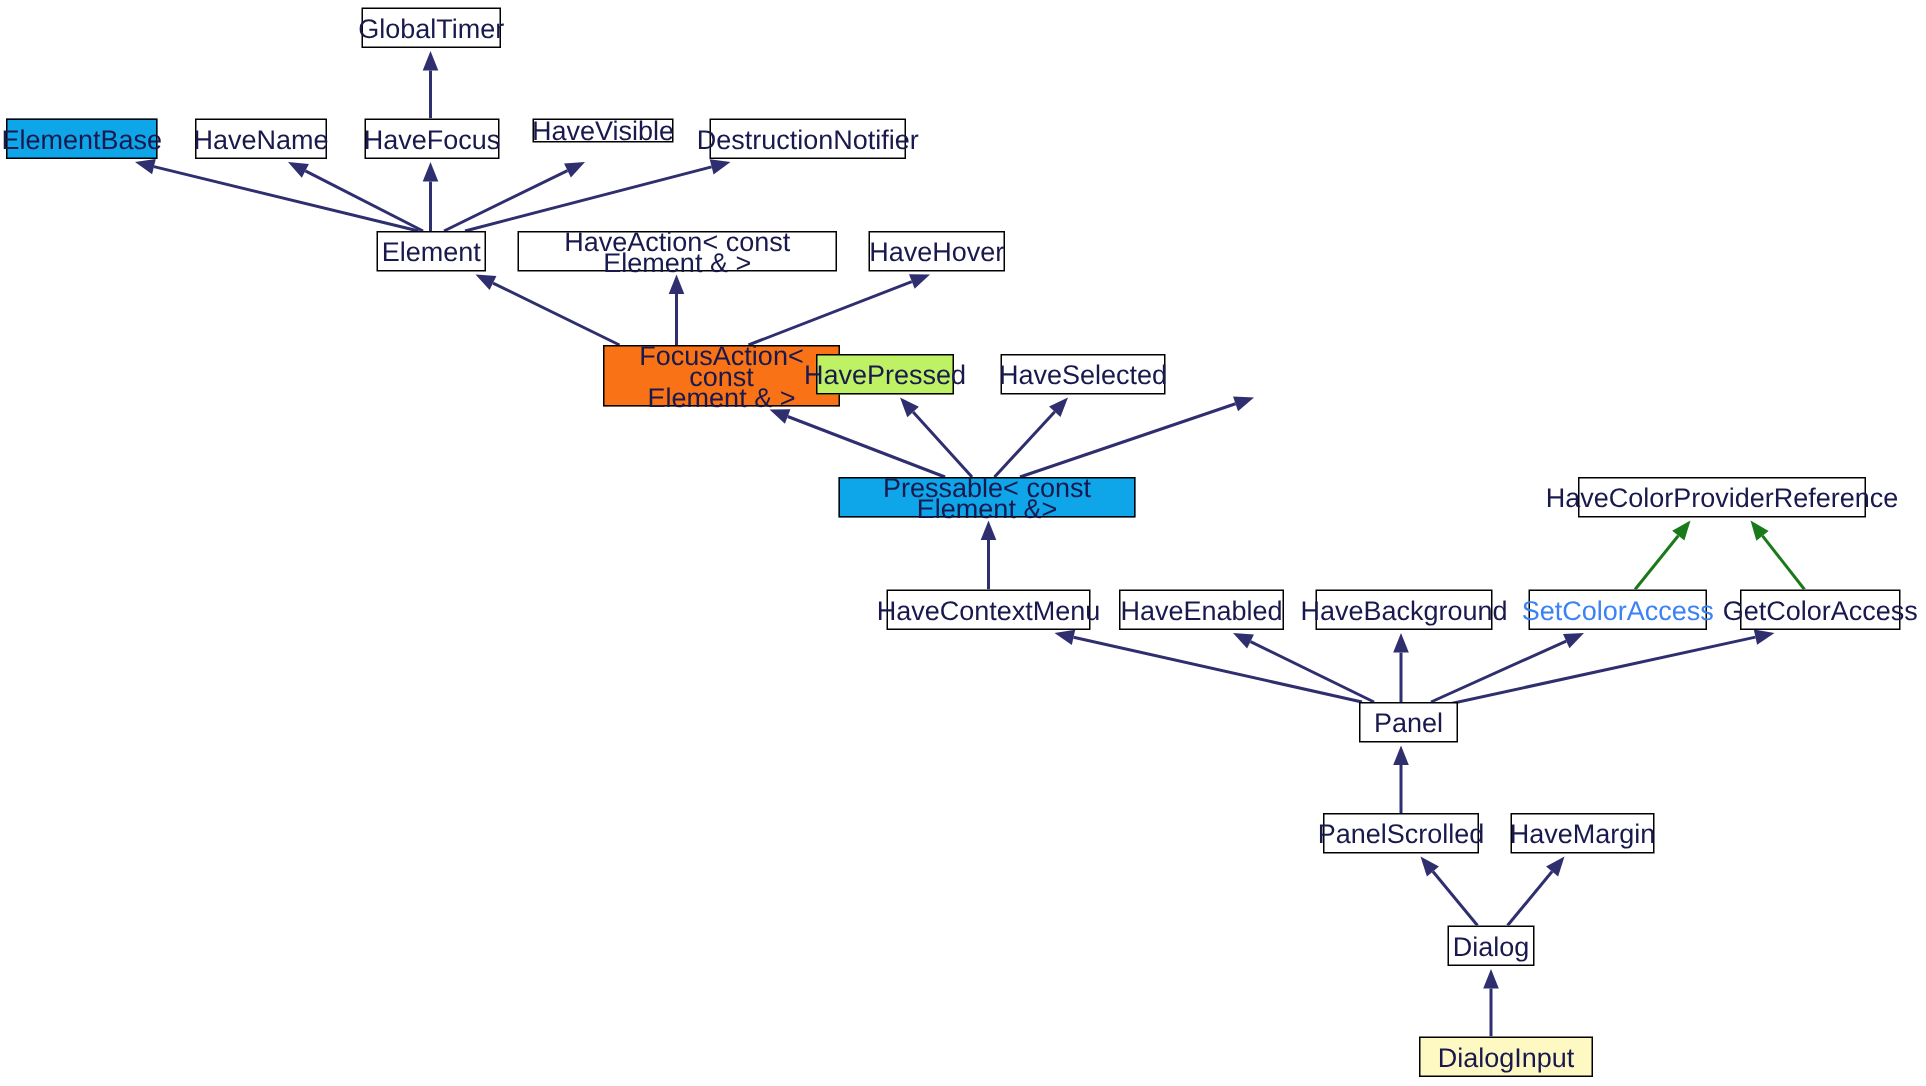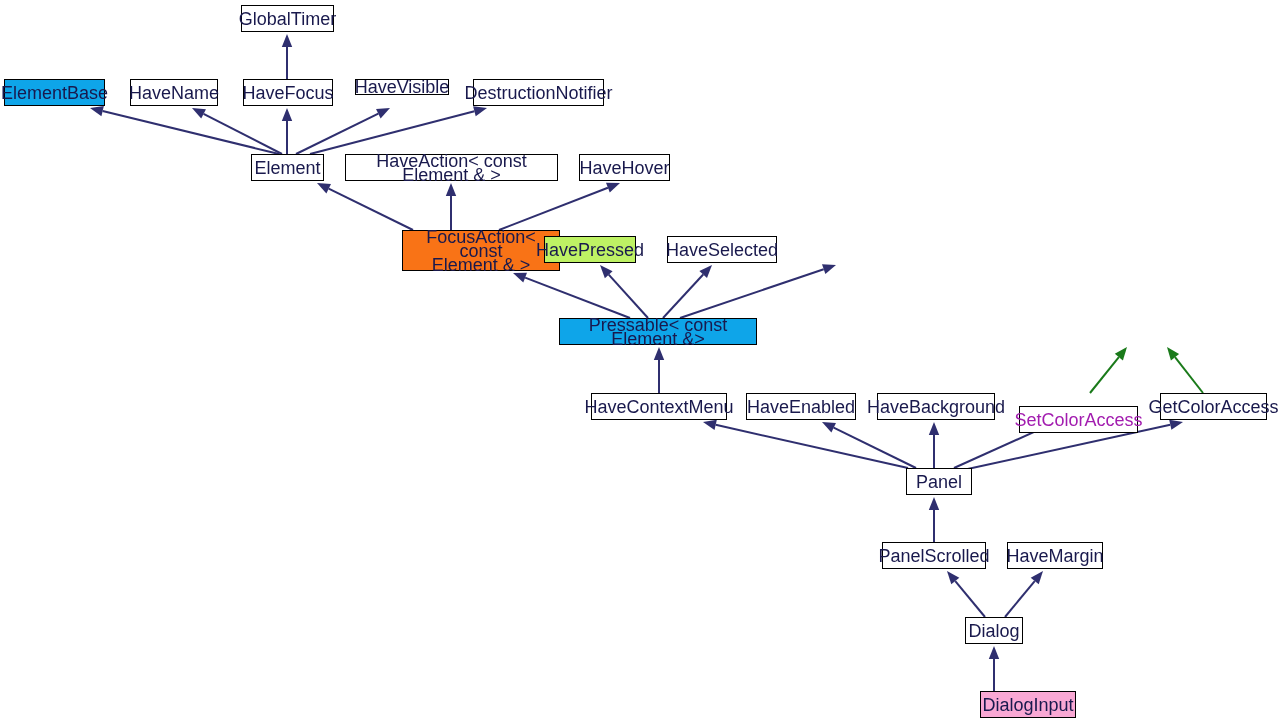--- a/index.html
+++ b/index.html
@@ -156,23 +156,24 @@
     <div class="node" style="left: 355px; top: 79px; width: 94px; height: 16px; border-color: rgb(0, 0, 0); color: rgb(25, 25, 77); background: rgb(255, 255, 255);">HaveVisible</div>
     <div class="node" style="left: 473px; top: 79px; width: 131px; height: 27px; border-color: rgb(0, 0, 0); color: rgb(25, 25, 77); background: rgb(255, 255, 255);">DestructionNotifier</div>
     <div class="node" style="left: 251px; top: 154px; width: 73px; height: 27px; border-color: rgb(0, 0, 0); color: rgb(25, 25, 77); background: rgb(255, 255, 255);">Element</div>
     <div class="node" style="left: 345px; top: 154px; width: 213px; height: 27px; border-color: rgb(0, 0, 0); color: rgb(25, 25, 77); background: rgb(255, 255, 255);">HaveAction&lt; const Element &amp; &gt;</div>
     <div class="node" style="left: 579px; top: 154px; width: 91px; height: 27px; border-color: rgb(0, 0, 0); color: rgb(25, 25, 77); background: rgb(255, 255, 255);">HaveHover</div>
     <div class="node" style="left: 382px; top: 230px; width: 158px; height: 41px; border-color: rgb(0, 0, 0); color: rgb(25, 25, 77); background: #f97316; margin-left: 20px;">FocusAction&lt; const
 Element &amp; &gt;</div>
     <div class="node" style="left: 544px; top: 236px; width: 92px; height: 27px; border-color: rgb(0, 0, 0); color: rgb(25, 25, 77); background: #bef264;">HavePressed</div>
     <div class="node" style="left: 667px; top: 236px; width: 110px; height: 27px; border-color: rgb(0, 0, 0); color: rgb(25, 25, 77); background: rgb(255, 255, 255);">HaveSelected</div>
     <div class="node" style="left: 559px; top: 318px; width: 198px; height: 27px; border-color: rgb(0, 0, 0); color: rgb(25, 25, 77); background: #0ea5e9;">Pressable&lt; const Element &amp;&gt;</div>
+    <div class="node" style="left: 1052px; top: 318px; width: 192px; height: 27px; border-color: rgb(0, 0, 0); color: rgb(25, 25, 77); background: rgb(255, 255, 255);">HaveColorProviderReference</div>
     <div class="node" style="left: 591px; top: 393px; width: 136px; height: 27px; border-color: rgb(0, 0, 0); color: rgb(25, 25, 77); background: rgb(255, 255, 255);">HaveContextMenu</div>
     <div class="node" style="left: 746px; top: 393px; width: 110px; height: 27px; border-color: rgb(0, 0, 0); color: rgb(25, 25, 77); background: rgb(255, 255, 255);">HaveEnabled</div>
     <div class="node" style="left: 877px; top: 393px; width: 118px; height: 27px; border-color: rgb(0, 0, 0); color: rgb(25, 25, 77); background: rgb(255, 255, 255);">HaveBackground</div>
-    <div class="node" style="left: 1019px; top: 393px; width: 119px; height: 27px; border-color: rgb(0, 0, 0); color: #a21caf; background: rgb(255, 255, 255); margin-top: 13px;">SetColorAccess</div>
+    <div class="node" style="left: 1019px; top: 393px; width: 119px; height: 27px; border-color: rgb(0, 0, 0); color: #3b82f6; background: rgb(255, 255, 255);">SetColorAccess</div>
     <div class="node" style="left: 1160px; top: 393px; width: 107px; height: 27px; border-color: rgb(0, 0, 0); color: rgb(25, 25, 77); background: rgb(255, 255, 255);">GetColorAccess</div>
     <div class="node" style="left: 906px; top: 468px; width: 66px; height: 27px; border-color: rgb(0, 0, 0); color: rgb(25, 25, 77); background: rgb(255, 255, 255);">Panel</div>
     <div class="node" style="left: 882px; top: 542px; width: 104px; height: 27px; border-color: rgb(0, 0, 0); color: rgb(25, 25, 77); background: rgb(255, 255, 255);">PanelScrolled</div>
     <div class="node" style="left: 1007px; top: 542px; width: 96px; height: 27px; border-color: rgb(0, 0, 0); color: rgb(25, 25, 77); background: rgb(255, 255, 255);">HaveMargin</div>
     <div class="node" style="left: 965px; top: 617px; width: 58px; height: 27px; border-color: rgb(0, 0, 0); color: rgb(25, 25, 77); background: rgb(255, 255, 255);">Dialog</div>
-    <div class="node highlight" style="left: 946px; top: 691px; width: 96px; height: 27px; border-color: rgb(0, 0, 0); color: rgb(25, 25, 77); background: #f9a8d4; margin-left: 34px;">DialogInput</div>
+    <div class="node highlight" style="left: 946px; top: 691px; width: 116px; height: 27px; border-color: rgb(0, 0, 0); color: rgb(25, 25, 77); background: #fef9c3;">DialogInput</div>
   </div>
 
 </body></html>

